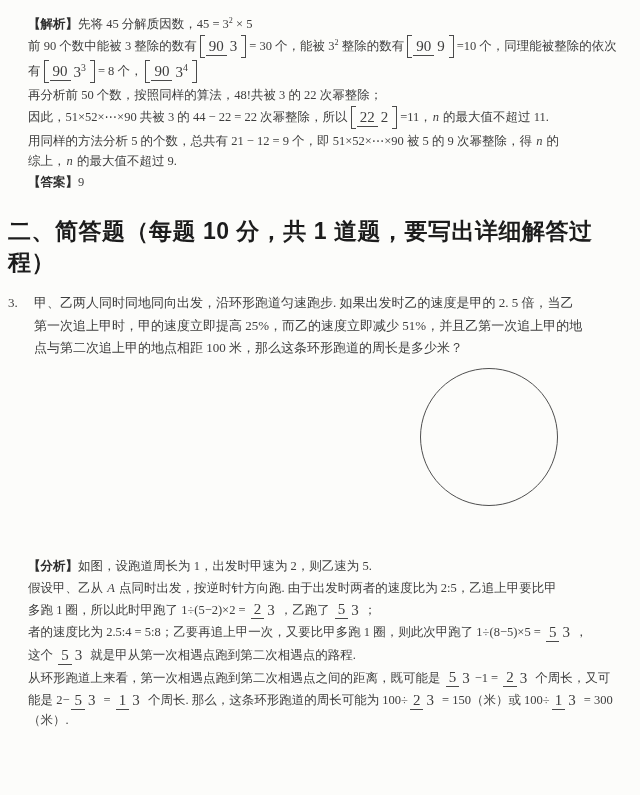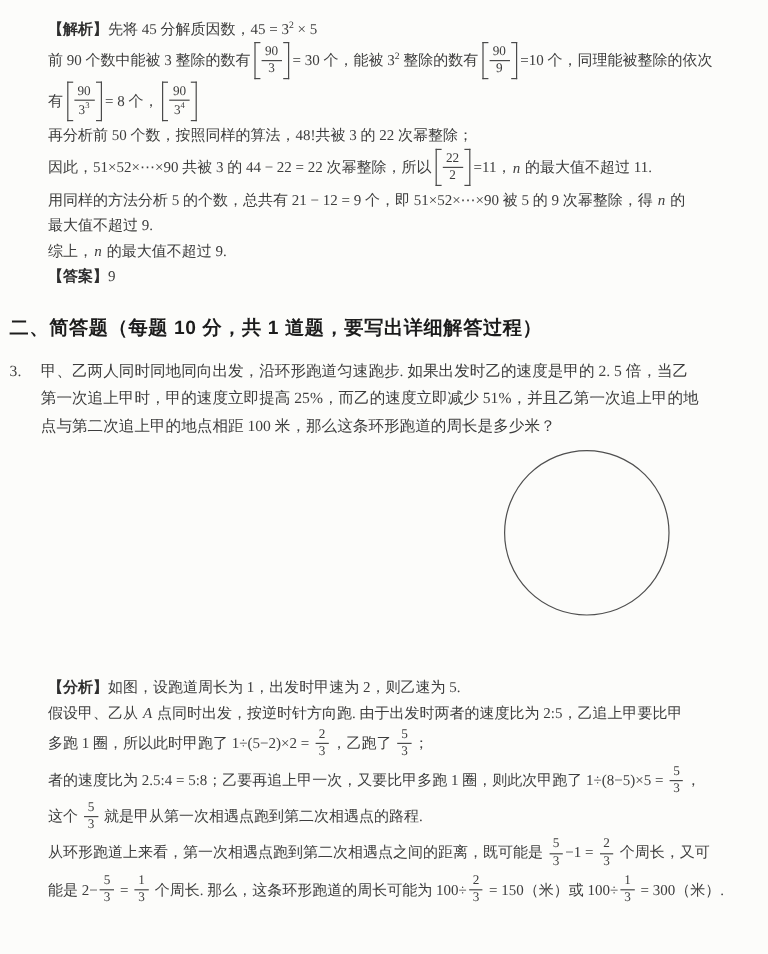--- a/index.html
+++ b/index.html
@@ -6,48 +6,48 @@
   .page {
     position:relative;
     width:640px; height:795px;
     margin:0 auto;
     background:#fcfcfa;
     overflow:hidden;
     font-family:"Liberation Serif","DejaVu Serif",serif;
     color:#3d3d3d;
     box-sizing:border-box;
   }
-  .block { margin-left:40px; margin-right:10px; font-size:12.5px; }
+  .block { margin-left:28px; margin-right:10px; font-size:12.5px; }
   .solution { padding-top:13px; }
   .line { margin:2px 0; line-height:1.5; }
   .bold { font-weight:bold; color:#2e2e2e; }
   .ital { font-style:italic; font-family:"Liberation Serif",serif; padding:0 1px; }
   sup { font-size:0.65em; }
 
   
   .frac {
-    display:inline-flex; flex-direction:column; align-items:center;
+    display:inline-flex; align-items:center;
     vertical-align:middle;
-    font-size:11px; line-height:1.2;
+    font-size:15px; line-height:1.2;
     margin:0 2px; position:relative; top:-1px;
   }
   .frac .num { padding:0 3px; border-bottom:1px solid #4a4a4a; }
   .frac .den { padding:0 3px; }
 
   
   .floor { display:inline-flex; align-items:stretch; vertical-align:middle; margin:0 3px; position:relative; top:-1px; }
   .floor .frac { margin:0; top:0; padding:2px 1px; }
   .fbr { width:4px; }
   .fbr.l { border-left:1.3px solid #4a4a4a; border-top:1.3px solid #4a4a4a; border-bottom:1.3px solid #4a4a4a; }
   .fbr.r { border-right:1.3px solid #4a4a4a; border-top:1.3px solid #4a4a4a; border-bottom:1.3px solid #4a4a4a; }
 
   .section-header {
     margin:24px 10px 14px 8px;
     font-family:"Liberation Sans","DejaVu Sans",sans-serif;
-    font-weight:bold; font-size:16px; color:#1c1c1c;
+    font-weight:bold; font-size:23px; color:#1c1c1c;
     letter-spacing:0.5px;
   }
 
   .problem { display:flex; margin:0 8px 0 8px; font-size:13px; }
   .pnum { width:26px; flex:0 0 26px; line-height:1.75; }
   .ptext { flex:1; }
   .pline { line-height:1.75; }
 
   .diagram { position:relative; height:194px; }
   .circle {
@@ -100,21 +100,20 @@
       <div class="line"><span>再分析前 50 个数，按照同样的算法，48!共被 3 的 22 次幂整除；</span></div>
       <div class="line"><span>因此，51×52×⋯×90 共被 3 的 44 − 22 = 22 次幂整除，所以</span><span class="floor">
           <span class="fbr l"></span>
           <span class="frac">
             <span class="num">22</span>
             <span class="den">2</span>
           </span>
           <span class="fbr r"></span>
         </span><span>=11，</span><span class="ital">n</span><span> 的最大值不超过 11.</span></div>
       <div class="line"><span>用同样的方法分析 5 的个数，总共有 21 − 12 = 9 个，即 51×52×⋯×90 被 5 的 9 次幂整除，得 </span><span class="ital">n</span><span> 的</span></div>
-      <div class="line"><span>最大值不超过 9.</span></div>
       <div class="line"><span>综上，</span><span class="ital">n</span><span> 的最大值不超过 9.</span></div>
       <div class="line"><span class="bold">【答案】</span><span>9</span></div>
     </div>
 
   <h2 class="section-header">二、简答题（每题 10 分，共 1 道题，要写出详细解答过程）</h2>
 
   <div class="problem">
     <div class="pnum">3.</div>
     <div class="ptext">
       <div class="pline">甲、乙两人同时同地同向出发，沿环形跑道匀速跑步. 如果出发时乙的速度是甲的 2. 5 倍，当乙</div>

